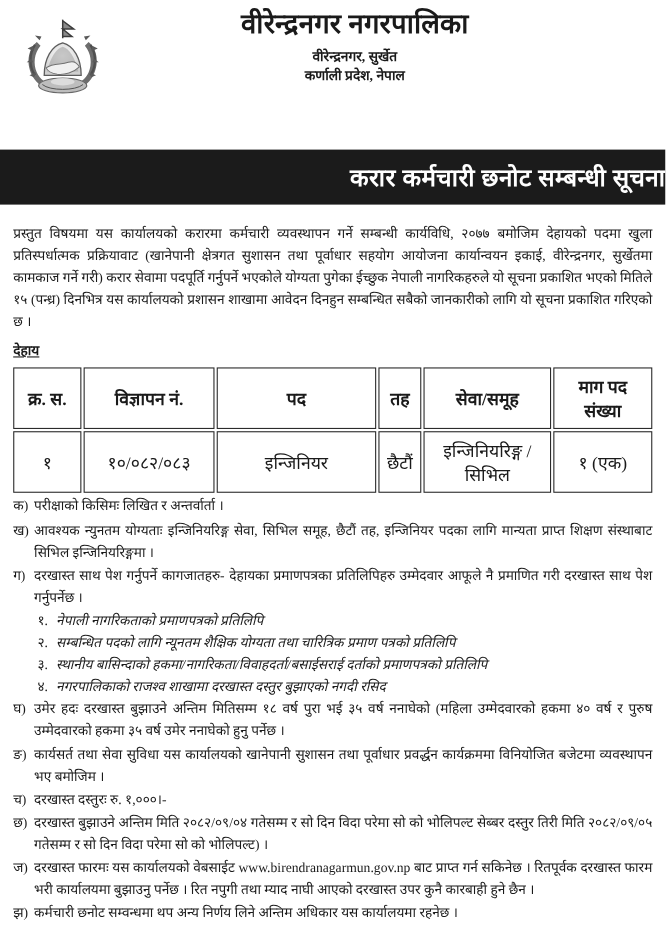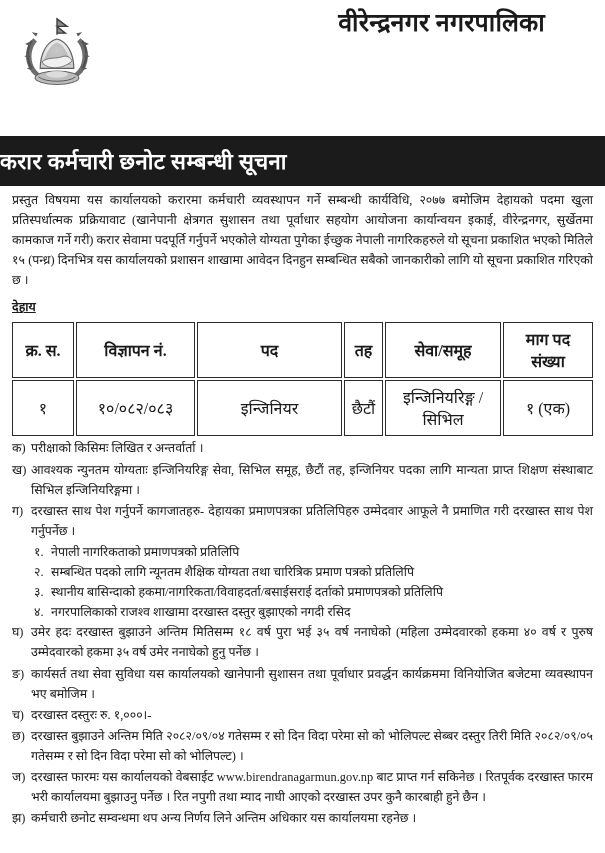--- a/index.html
+++ b/index.html
@@ -35,21 +35,21 @@
     min-width: 86px;
     height: 86px;
     margin-left: 4px;
     margin-top: 4px;
     display: flex;
     align-items: center;
     justify-content: center;
   }
   .headtext {
     flex: 1;
-    text-align: right;
+    text-align: center;
     padding-right: 50px;
   }
   .org-line1 {
     font-size: 25px;
     font-weight: 700;
     line-height: 1.16;
     letter-spacing: .2px;
   }
   .org-line2 {
     font-size: 29px;
@@ -66,25 +66,25 @@
   .org-sub2 {
     font-size: 12.5px;
     font-weight: 700;
     line-height: 1.45;
   }
 
   
   .banner {
     background: #1b1b1b;
     color: #ffffff;
-    text-align: left;
+    text-align: right;
     font-size: 22px;
     font-weight: 700;
     padding: 9px 0 11px 0;
-    margin: 6px -10px 4px -10px;
+    margin: 6px -10px 16px -10px;
     letter-spacing: .4px;
   }
 
   
   .pubdate {
     text-align: center;
     font-size: 12.5px;
     font-weight: 700;
     margin-top: 11px;
     margin-bottom: 9px;
@@ -185,20 +185,21 @@
   }
   .subitem .marker {
     min-width: 17px;
     width: 17px;
     flex-shrink: 0;
   }
   .subitem .itext {
     flex: 1;
     text-align: justify;
     text-justify: inter-word;
+    font-style: italic;
   }
 </style>
 </head>
 <body>
 
 <div class="page">
 
   <div class="letterhead">
     <div class="emblem">
       <svg width="84" height="84" viewBox="0 0 100 100" aria-hidden="true">
@@ -224,20 +225,22 @@
 
         <path d="M32 58 C40 52 48 55 56 52 C62 50 66 53 68 57 C62 63 52 66 44 65 C38 64 34 62 32 58 Z" fill="#f0f0f0" stroke="#707070" stroke-width="1.1"></path>
 
         <ellipse cx="50" cy="77" rx="26" ry="8" fill="#bdbdbd" stroke="#676767" stroke-width="1.2"></ellipse>
         <path d="M28 76 C36 83 64 83 72 76" stroke="#4a4a4a" stroke-width="1" fill="none"></path>
         <ellipse cx="50" cy="73" rx="13" ry="4" fill="#e4e4e4" opacity=".8"></ellipse>
       </svg>
     </div>
     <div class="headtext">
       <div class="org-line1">वीरेन्द्रनगर नगरपालिका</div>
+      <div class="org-sub1">वीरेन्द्रनगर, सुर्खेत</div>
+      <div class="org-sub2">कर्णाली प्रदेश, नेपाल</div>
     </div>
   </div>
 
   <div class="banner">करार कर्मचारी छनोट सम्बन्धी सूचना</div>
 
 
   <div class="para">प्रस्तुत विषयमा यस कार्यालयको करारमा कर्मचारी व्यवस्थापन गर्ने सम्बन्धी कार्यविधि, २०७७ बमोजिम देहायको पदमा खुला प्रतिस्पर्धात्मक प्रक्रियावाट (खानेपानी क्षेत्रगत सुशासन तथा पूर्वाधार सहयोग आयोजना कार्यान्वयन इकाई, वीरेन्द्रनगर, सुर्खेतमा कामकाज गर्ने गरी) करार सेवामा पदपूर्ति गर्नुपर्ने भएकोले योग्यता पुगेका ईच्छुक नेपाली नागरिकहरुले यो सूचना प्रकाशित भएको मितिले १५ (पन्ध्र) दिनभित्र यस कार्यालयको प्रशासन शाखामा आवेदन दिनहुन सम्बन्धित सबैको जानकारीको लागि यो सूचना प्रकाशित गरिएको छ ।</div>
 
   <div><span class="dehaya">देहाय</span></div>
 

